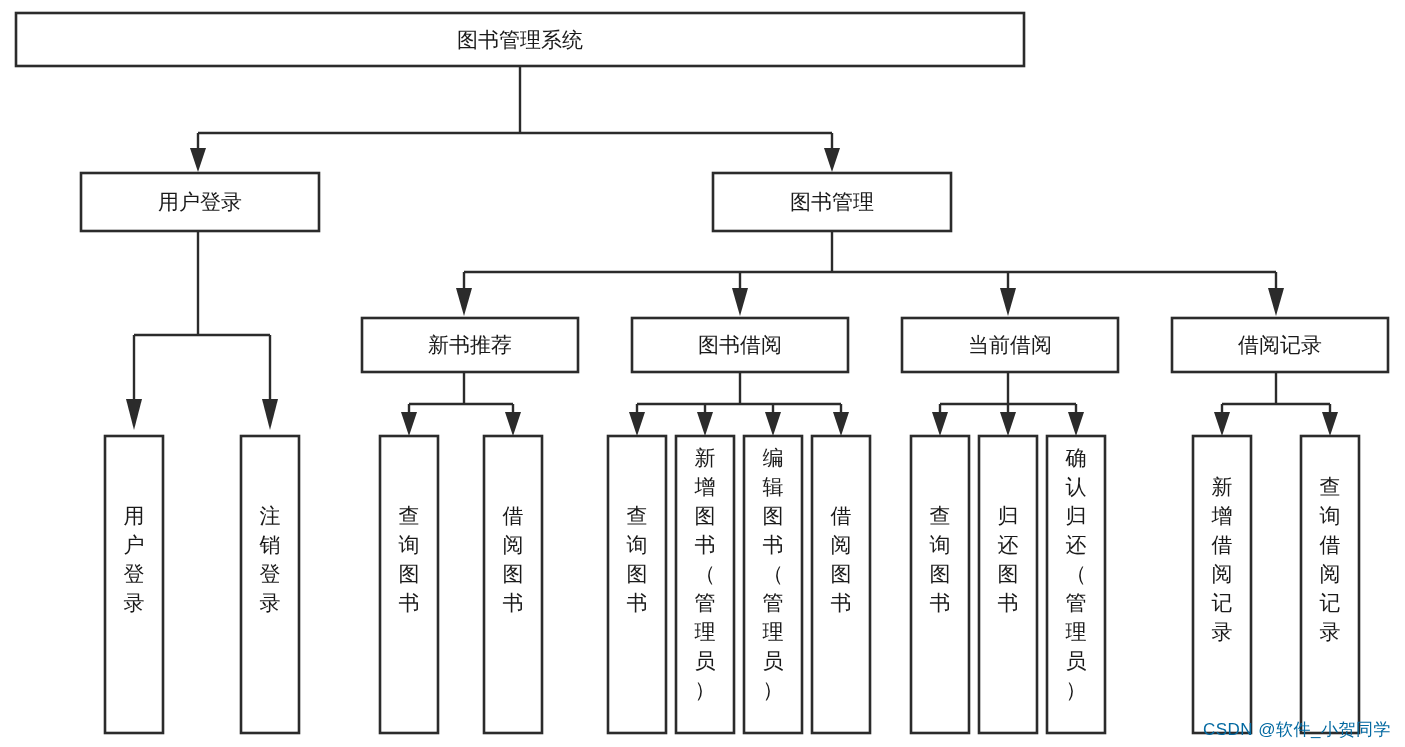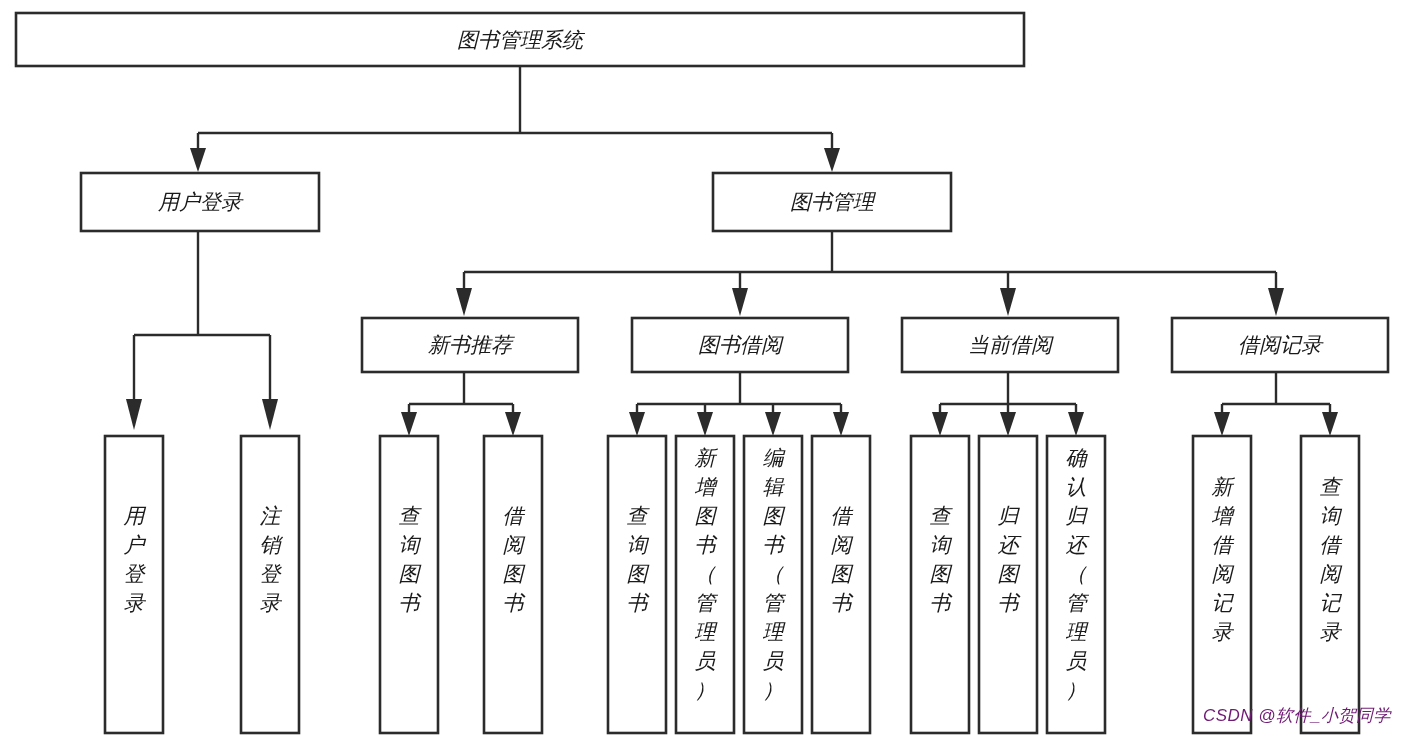--- a/index.html
+++ b/index.html
@@ -11,21 +11,20 @@
     width: 1405px;
     height: 747px;
     font-family: "Liberation Sans", "DejaVu Sans", sans-serif;
     overflow: hidden;
     position: relative;
   }
   #diagram-root {
     position: relative;
     width: 1405px;
     height: 747px;
-    font-style: italic;
   }
   svg.flow {
     position: absolute;
     left: 0;
     top: 0;
     width: 1405px;
     height: 747px;
   }
   .node-box {
     fill: #ffffff;
@@ -51,24 +50,24 @@
   }
   .node-label-v {
     font-family: "Liberation Sans", "DejaVu Sans", sans-serif;
     font-size: 21px;
     fill: #1a1a1a;
     text-anchor: middle;
   }
   .watermark {
     position: absolute;
     right: 14px;
-    bottom: 20px;
+    bottom: 6px;
     font-family: "Liberation Sans", "DejaVu Sans", sans-serif;
     font-size: 17px;
-    color: #701a75;
+    color: #0369a1;
     letter-spacing: 0.5px;
     white-space: nowrap;
     pointer-events: none;
   }
 </style>
 </head>
 <body>
 
 <div id="diagram-root">
 

